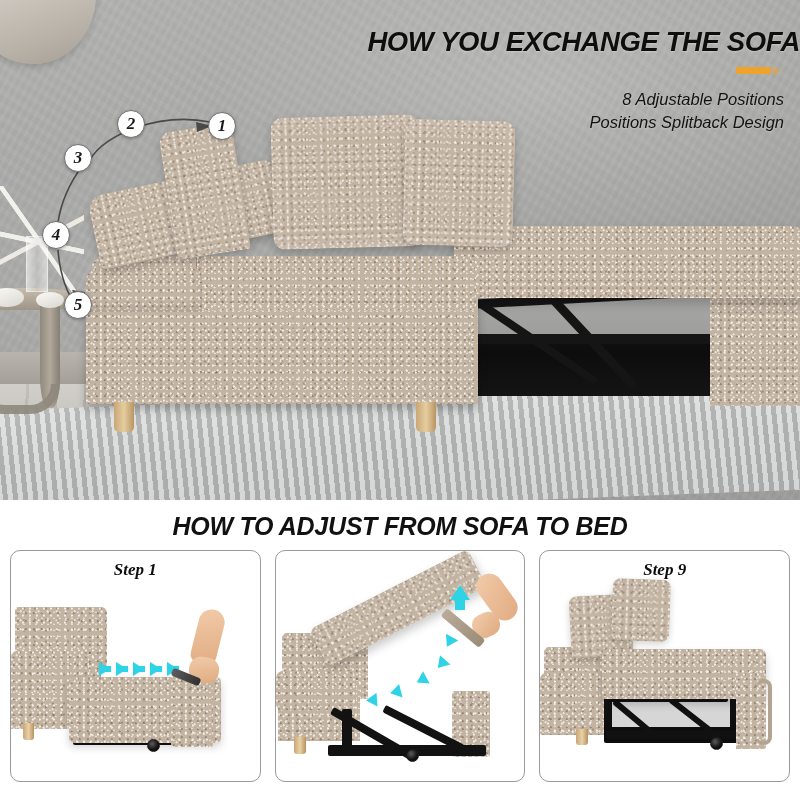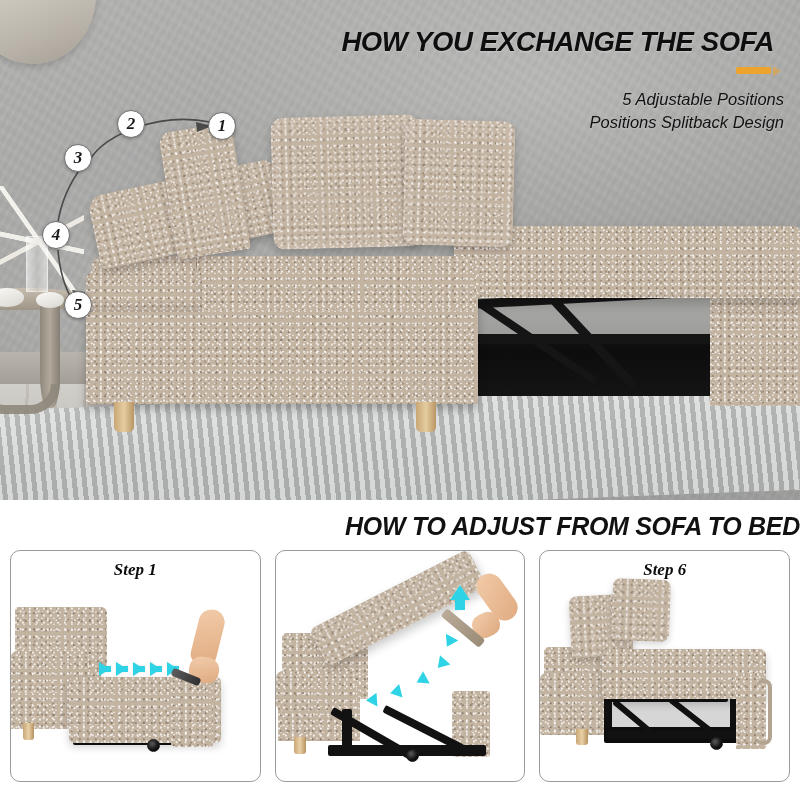--- a/index.html
+++ b/index.html
@@ -191,21 +191,21 @@
     position:absolute; width:28px; height:28px; border-radius:50%;
     background:#ffffff; border:1.5px solid #6f6f6f;
     display:flex; align-items:center; justify-content:center;
     font-family:"Liberation Serif", serif; font-style:italic;
     font-weight:700; font-size:17px; color:#1a1a1a;
     box-shadow:0 1px 3px rgba(0,0,0,.28);
   }
 
   
   .hero-title{
-    position:absolute; right:26px; top:26px;
+    position:absolute; right:0; top:26px;
     font-size:27.5px; font-weight:700; font-style:italic; color:#0e0e0e;
     letter-spacing:-.4px; white-space:nowrap;
     text-shadow:0 1px 2px rgba(255,255,255,.32);
   }
   .orange-bar{
     position:absolute; right:18px; top:64px; width:46px; height:13px;
     display:flex; align-items:center;
   }
   .orange-bar .ob-line{
     width:35px; height:7px; background:#eda32c; border-radius:2px;
@@ -219,21 +219,21 @@
     position:absolute; right:16px; top:88px; text-align:right;
   }
   .hero-sub div{
     font-size:16.5px; font-style:italic; color:#121212; line-height:1.38;
     white-space:nowrap; text-shadow:0 1px 2px rgba(255,255,255,.28);
   }
 
   
   .bottom{ position:absolute; left:0; top:500px; width:800px; height:292px; background:#fff; }
   .bottom-title{
-    position:absolute; left:0; right:0; top:12px; text-align:right;
+    position:absolute; left:0; right:0; top:12px; text-align:center;
     font-size:25px; font-weight:700; font-style:italic; color:#111;
     letter-spacing:-.3px;
   }
   .steps{
     position:absolute; left:10px; top:50px; width:780px; height:232px;
     display:flex; gap:14px;
   }
   .step{
     position:relative; flex:1; background:#fff;
     border:1.2px solid #9a9a9a; border-radius:10px; overflow:hidden;
@@ -412,21 +412,21 @@
   </div>
 
   <h1 class="hero-title">HOW YOU EXCHANGE THE SOFA</h1>
 
   <div class="orange-bar">
     <div class="ob-line"></div>
     <div class="ob-tip"></div>
   </div>
 
   <div class="hero-sub">
-    <div>5 Adjustable Positions</div>
+    <div>8 Adjustable Positions</div>
     <div>Positions Splitback Design</div>
   </div>
 </section>
 
 <section class="bottom">
   <h2 class="bottom-title">HOW TO ADJUST FROM SOFA TO BED</h2>
 
   <div class="steps">
 
     <div class="step">
@@ -480,21 +480,21 @@
 
         <div class="hand2">
           <div class="forearm"></div>
           <div class="fist"></div>
           <div class="strap"></div>
         </div>
       </div>
     </div>
 
     <div class="step">
-      <div class="step-label">Step 6</div>
+      <div class="step-label">Step 9</div>
       <div class="sc">
         <div class="s3-back fab"></div>
         <div class="s3-seatL fab"></div>
         <div class="s3-p1 fab"></div>
         <div class="s3-p2 fab"></div>
         <div class="s3-dark"></div>
         <div class="s3-gap"></div>
         <div class="s3-bar b1"></div>
         <div class="s3-bar b2"></div>
         <div class="s3-bar b3"></div>

